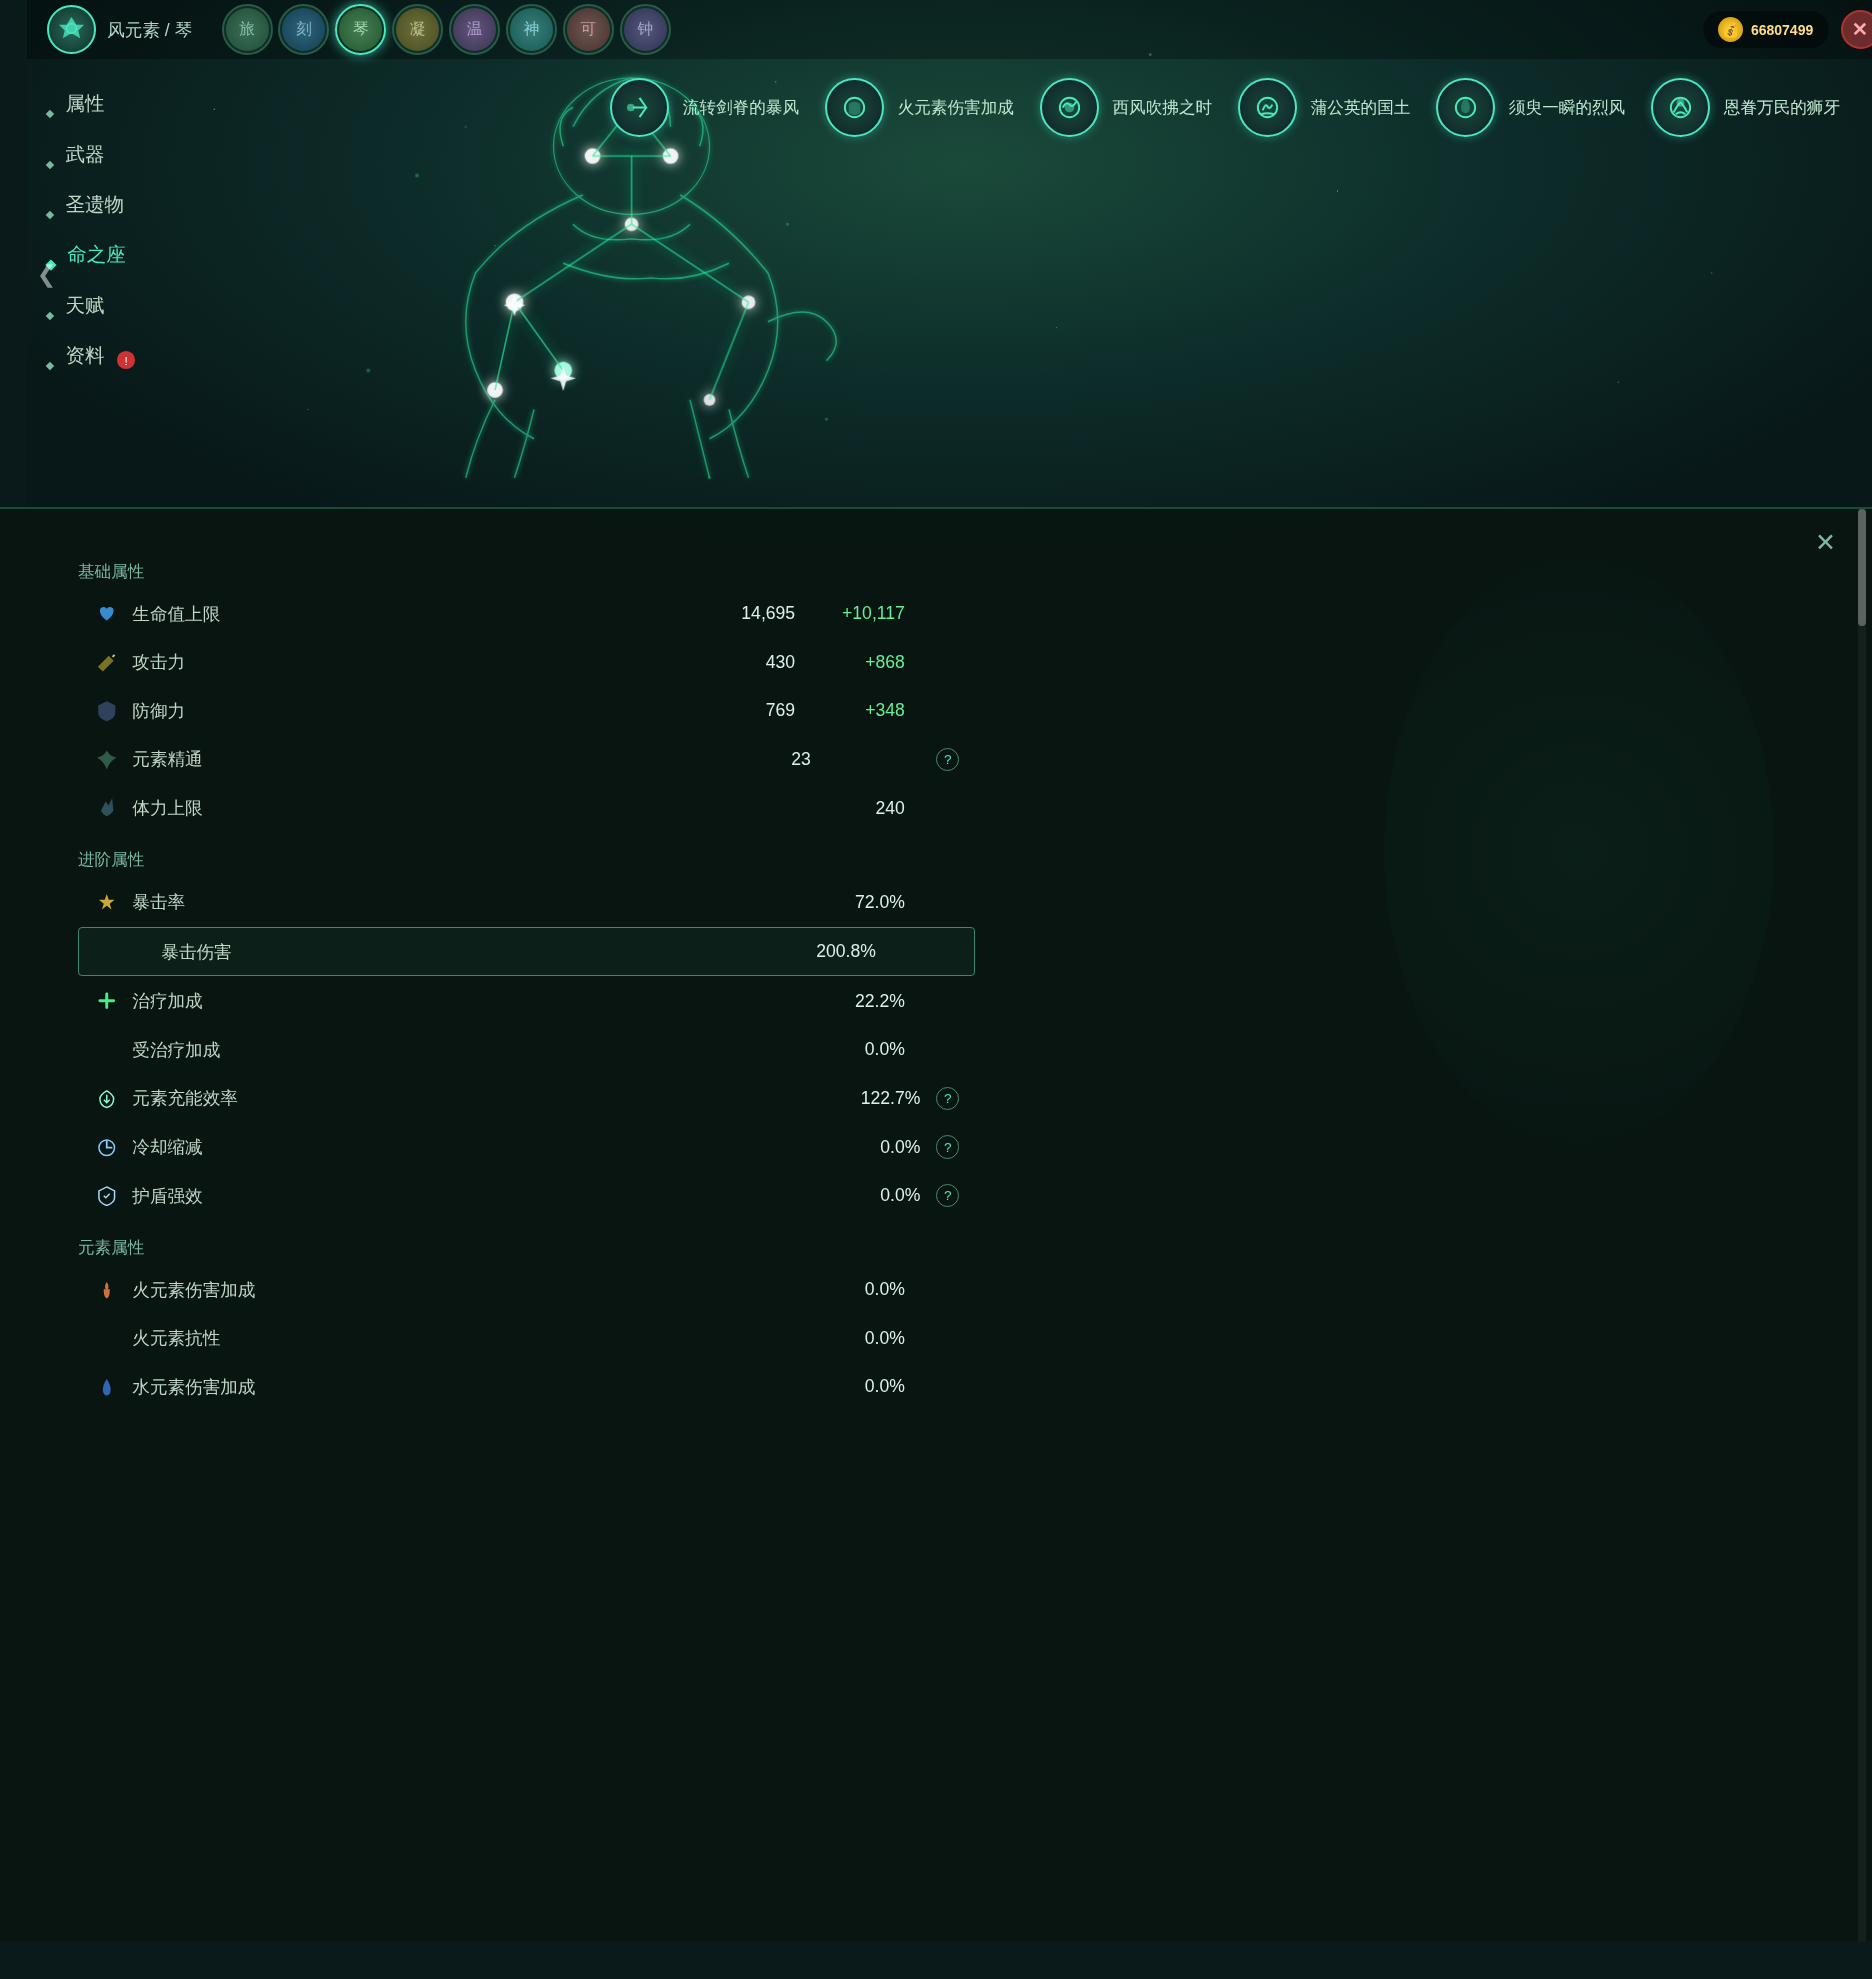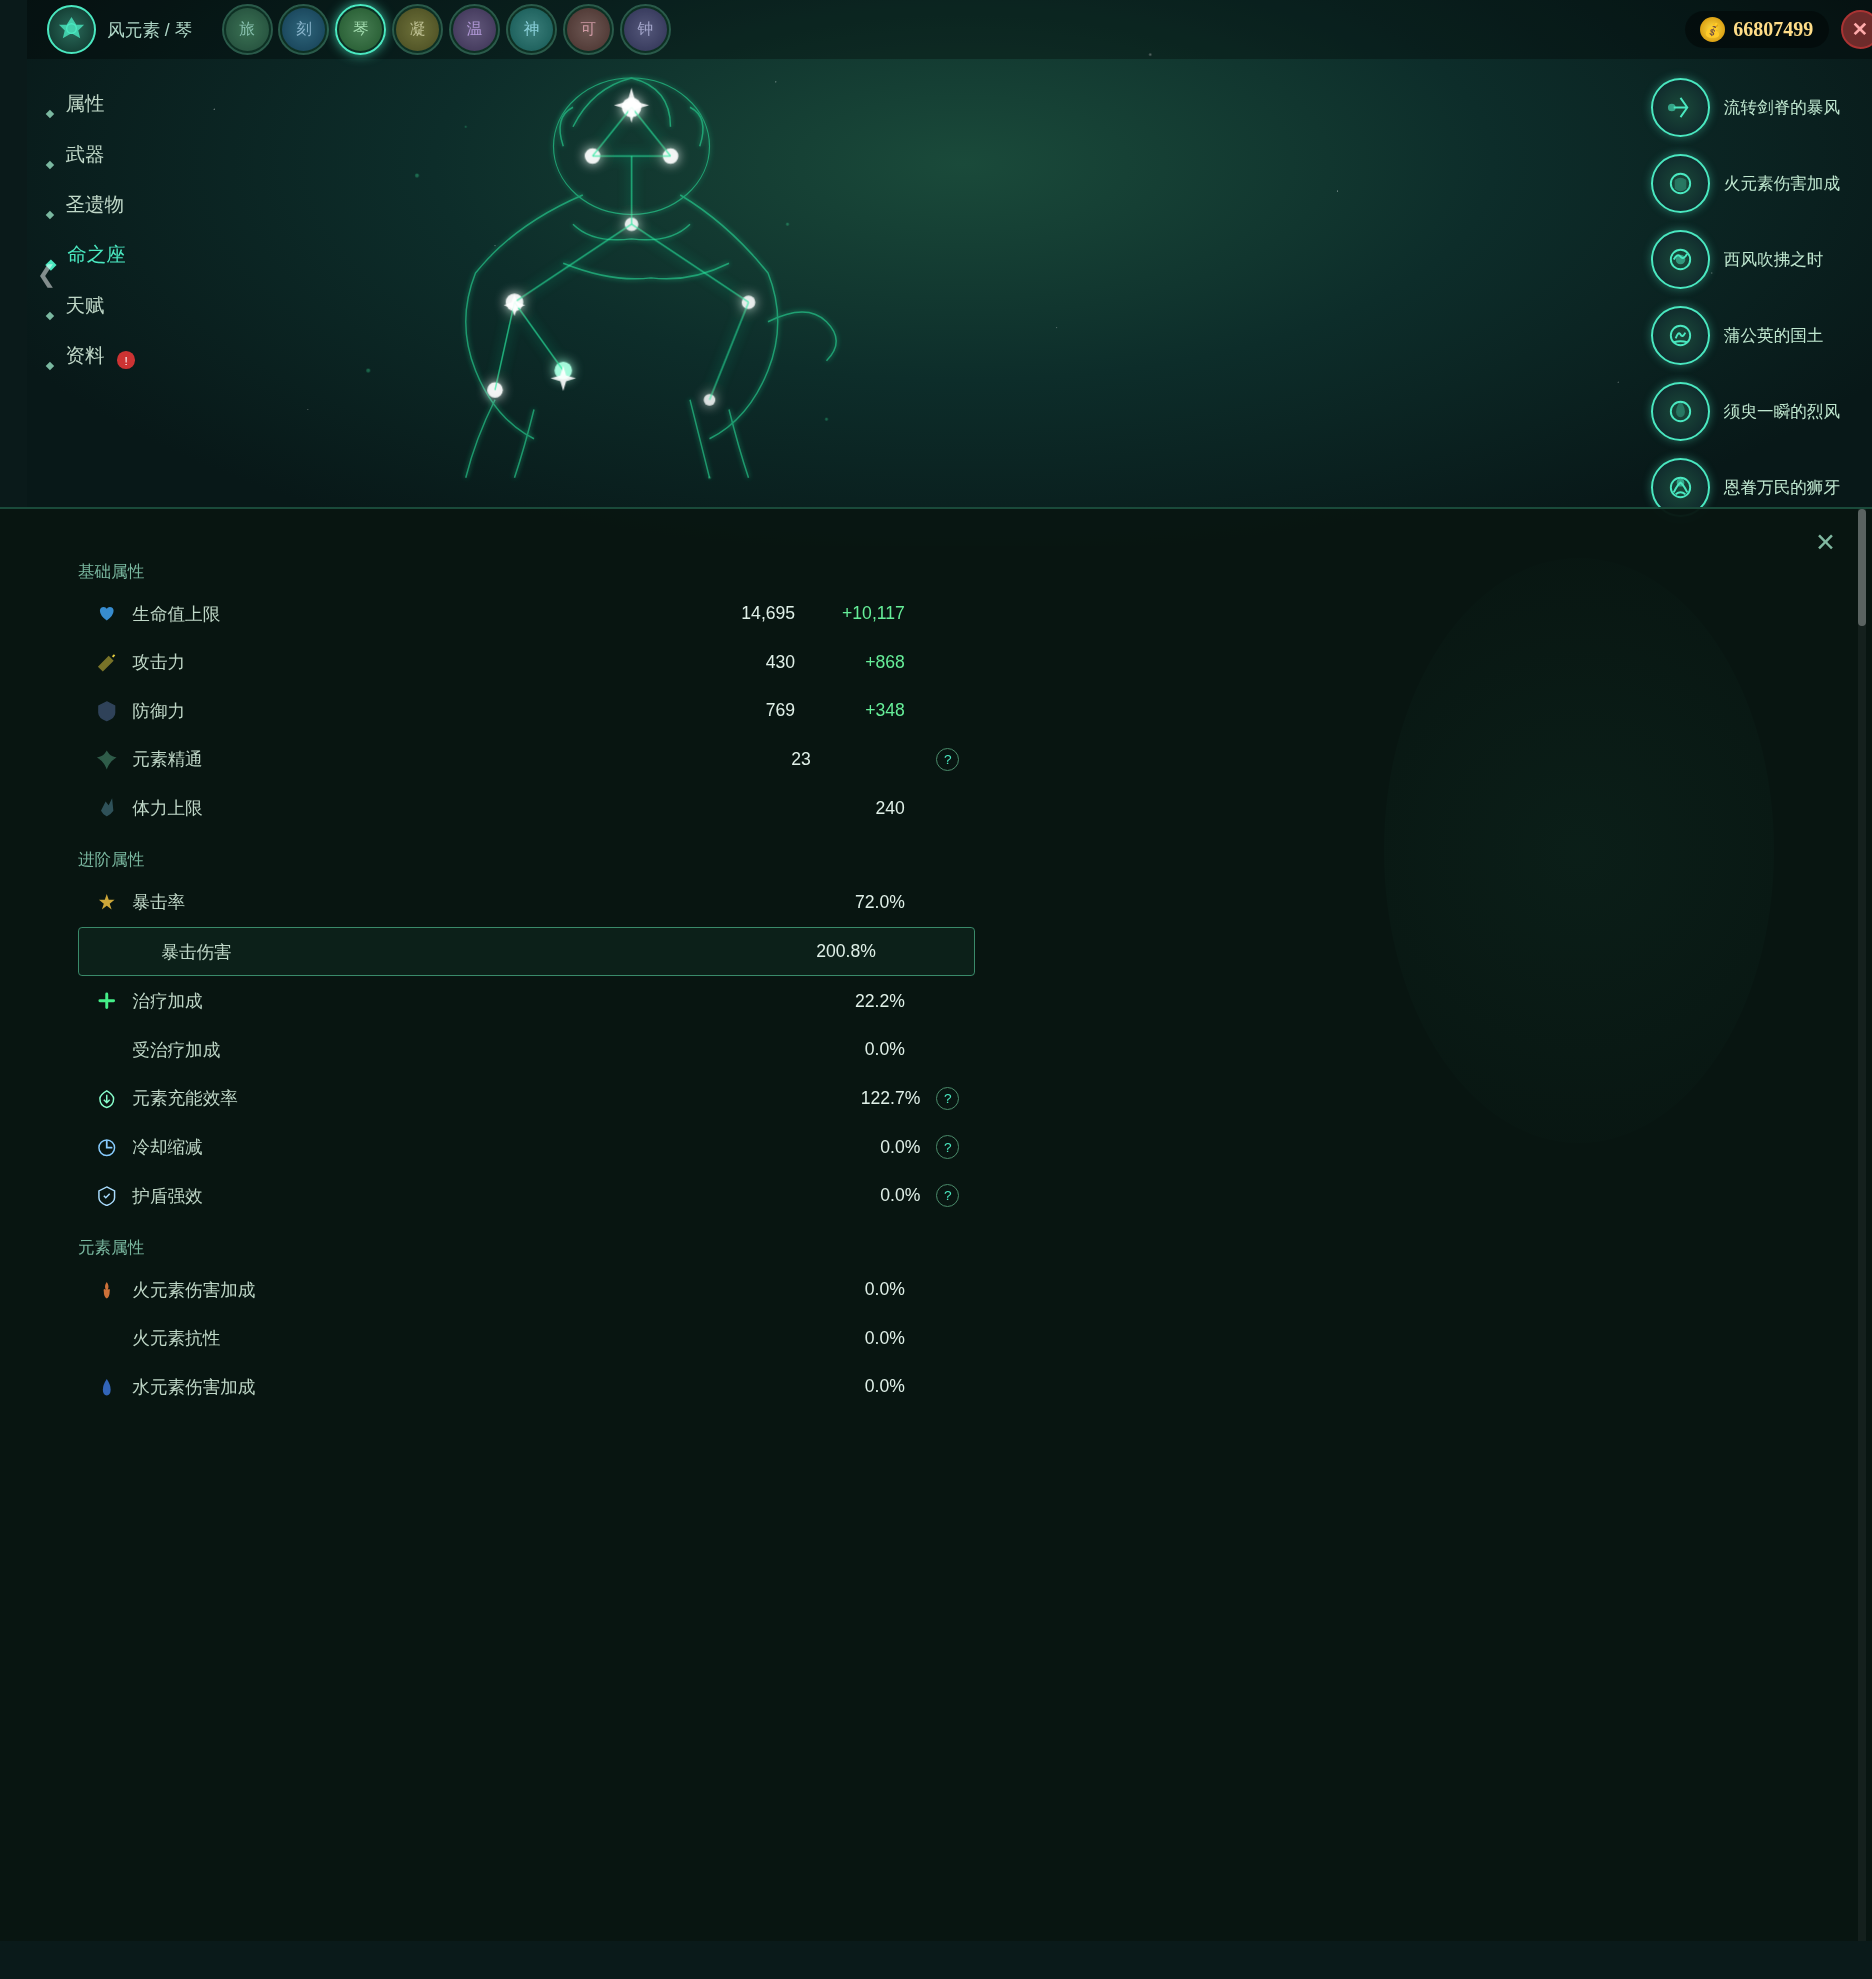--- a/index.html
+++ b/index.html
@@ -149,23 +149,22 @@
       border-radius: 50%;
       background: radial-gradient(circle, #ffdd44, #cc8800);
       display: flex;
       align-items: center;
       justify-content: center;
       font-size: 13.7px;
     }
 
     .currency-amount {
       color: #ffdd88;
-      font-size: 20px;
+      font-size: 14px;
       font-weight: bold;
-      font-family: Liberation Serif, serif;
     }
 
     .close-btn {
       width: 39px;
       height: 39px;
       border-radius: 50%;
       background: rgba(180,60,60,0.6);
       border: 2px solid #aa3333;
       display: flex;
       align-items: center;
@@ -244,22 +243,22 @@
 
     .nav-arrow.left { left: 0; }
     .nav-arrow.right { right: 0; }
 
     
     .constellation-menu {
       position: absolute;
       right: 59px;
       top: 78px;
       display: flex;
-      flex-direction: column;
-      gap: 17px;
+      flex-direction: row;
+      gap: 26px;
       z-index: 10;
     }
 
     .const-item {
       display: flex;
       align-items: center;
       gap: 13.7px;
       cursor: pointer;
     }
 

